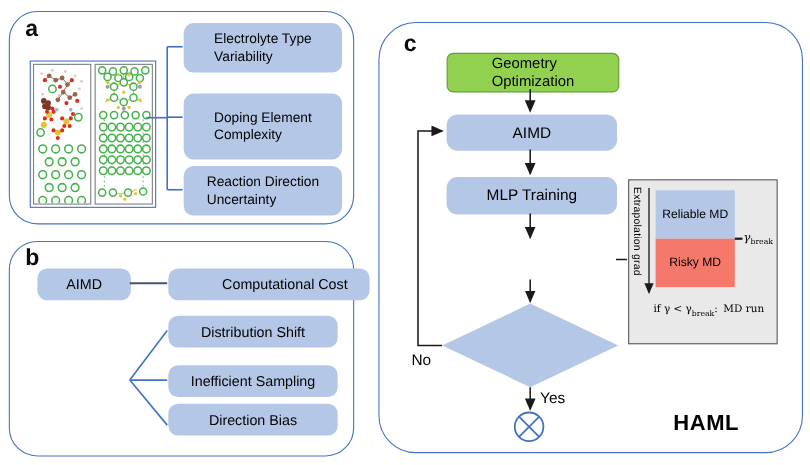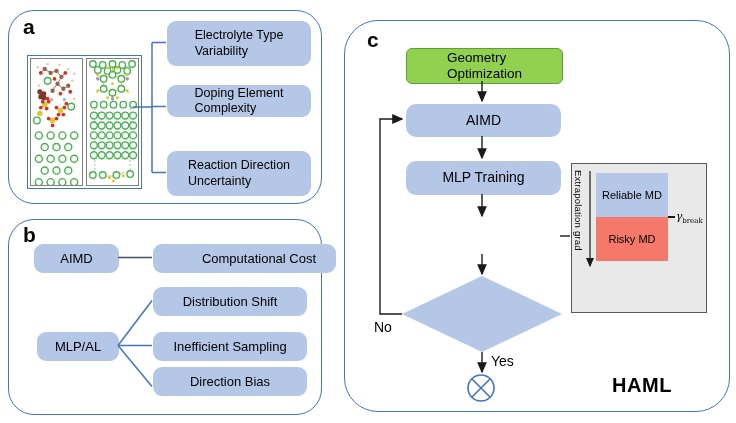--- a/index.html
+++ b/index.html
@@ -214,31 +214,30 @@
             <circle cx="37" cy="118" r="1.5" fill="#ddc630"></circle>
             <circle cx="27" cy="123" r="1.5" fill="#ddc630"></circle>
             <circle cx="11" cy="20" r="1.8" fill="#a98fc5"></circle>
             <circle cx="41" cy="20" r="1.8" fill="#a98fc5"></circle>
             <circle cx="26" cy="40" r="1.8" fill="#a98fc5"></circle>
           </svg>
       </div>
     </div>
     <div class="bluebox" style="left:158px;top:10px;width:144px;height:45px;">Electrolyte Type
 Variability</div>
-    <div class="bluebox" style="left:158px;top:74px;width:144px;height:32px;">Doping Element
+    <div class="bluebox" style="left:158px;top:74px;width:144px;height:60px;">Doping Element
 Complexity</div>
     <div class="bluebox" style="left:158px;top:140px;width:144px;height:45px;">Reaction Direction
 Uncertainty</div>
   </div>
 
   <div class="panel" style="left:8px;top:219px;width:312px;height:194px;border-radius:26px;">
     <div class="panel-label" style="left:14px;top:4px;">b</div>
     <div class="bluebox" style="left:25px;top:24px;width:85px;height:29px;font-size:13px;">AIMD</div>
     <div class="bluebox" style="left:144px;top:24px;width:154px;height:29px;font-size:13px;padding-left:29px;">Computational Cost</div>
-    <div class="bluebox" style="left:28px;top:112px;width:82px;height:29px;font-size:13px;">MLP/AL</div>
     <div class="bluebox" style="left:144px;top:67px;width:154px;height:29px;font-size:13px;">Distribution Shift</div>
     <div class="bluebox" style="left:144px;top:112px;width:154px;height:29px;font-size:13px;">Inefficient Sampling</div>
     <div class="bluebox" style="left:144px;top:147px;width:154px;height:29px;font-size:13px;">Direction Bias</div>
   </div>
 
   <div class="panel" style="left:344px;top:20px;width:384px;height:390px;border-radius:34px;">
     <div class="panel-label" style="left:22px;top:8px;">c</div>
     <div class="bluebox greenbox" style="left:61px;top:27px;width:155px;height:34px;">Geometry
 Optimization</div>
     <div class="bluebox flowbox" style="left:61px;top:83px;width:155px;height:33px;">AIMD</div>
@@ -250,20 +249,21 @@
 Time</div>
   <div class="small-label" style="left:374px;top:319px;">No</div>
   <div class="small-label" style="left:491px;top:353px;">Yes</div>
 
   <div class="inset">
     <div class="axis-text">Extrapolation grad</div>
     <div class="zone zone-reliable">Reliable MD</div>
     <div class="zone zone-risky">Risky MD</div>
     <div class="tick"></div>
     <div class="gamma-label"><span>γ</span><sub>break</sub></div>
+    <div class="rule" style="top:112px;"><span>if γ &lt; γ</span><sub>break</sub><span>:</span><span class="action">MD run</span></div>
   </div>
 
   <svg class="overlay" width="736" height="423" viewBox="0 0 736 423">
     <defs>
       <marker id="ah" markerWidth="8" markerHeight="7" refX="7" refY="3.5" orient="auto">
         <path d="M0,0 L8,3.5 L0,7 z" class="ah-fill"></path>
       </marker>
     </defs>
 
     <path class="ln-blue" d="M133,107 L152,107"></path>

